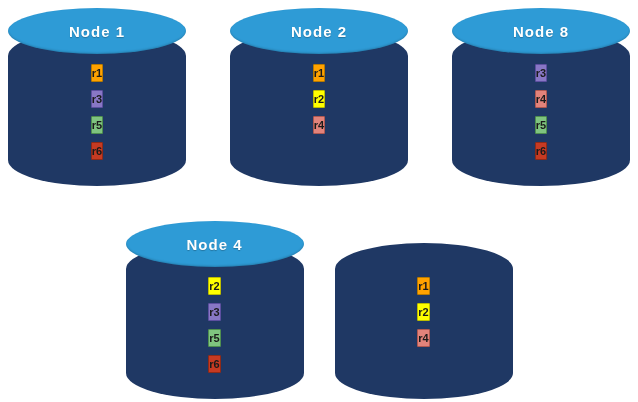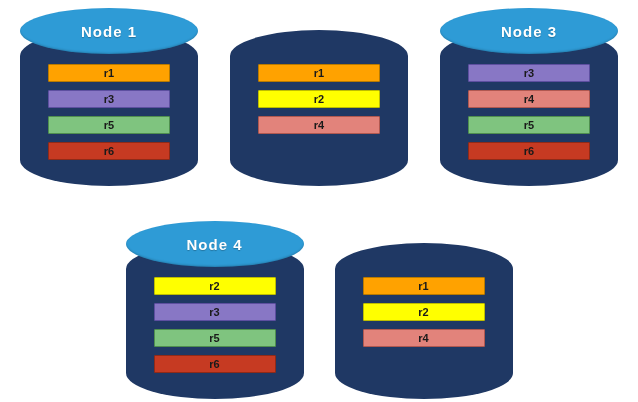--- a/index.html
+++ b/index.html
@@ -15,21 +15,21 @@
     background: var(--bg, #FFFFFF);
     overflow: hidden;
   }
   .node-row {
     position: absolute;
     left: 0;
     width: 100%;
     display: flex;
     justify-content: center;
   }
-  .node-row.top    { top: 8px;  gap: 32px; }
+  .node-row.top    { top: 8px;  gap: 44px; }
   .node-row.bottom { top: 221px; gap: 31px; }
 
   .cylinder {
     position: relative;
     width: 178px;
     height: 178px;
   }
   .cyl-body {
     position: absolute;
     left: 0; right: 0;
@@ -59,20 +59,21 @@
   .records {
     position: absolute;
     top: 56px;
     left: 50%;
     transform: translateX(-50%);
     width: 122px;
     display: flex;
     flex-direction: column;
     gap: 8px;
     z-index: 2;
+    align-items: center;
   }
   .record-row {
     height: 16px;
     line-height: 16px;
     text-align: center;
     font-size: 11px;
     font-weight: bold;
     color: var(--record-text, #1A1A1A);
     border: 1px solid rgba(0,0,0,0.35);
     border-radius: 1px;
@@ -93,31 +94,34 @@
       <div class="records">
           <div class="record-row" style="background: rgb(255, 162, 0); border-color: rgb(184, 122, 0);">r1</div>
           <div class="record-row" style="background: rgb(136, 119, 197); border-color: rgb(93, 79, 160);">r3</div>
           <div class="record-row" style="background: rgb(127, 196, 127); border-color: rgb(79, 143, 79);">r5</div>
           <div class="record-row" style="background: rgb(198, 58, 34); border-color: rgb(143, 42, 24);">r6</div>
         </div>
     </div>
 
     <div class="cylinder">
       <div class="cyl-body"></div>
+      <div class="cyl-top">
+        <span class="node-label">Node 2</span>
+      </div>
       <div class="records">
           <div class="record-row" style="background: rgb(255, 162, 0); border-color: rgb(184, 122, 0);">r1</div>
           <div class="record-row" style="background: rgb(255, 255, 0); border-color: rgb(189, 189, 0);">r2</div>
           <div class="record-row" style="background: rgb(226, 131, 123); border-color: rgb(176, 88, 80);">r4</div>
         </div>
     </div>
 
     <div class="cylinder">
       <div class="cyl-body"></div>
       <div class="cyl-top">
-        <span class="node-label">Node 3</span>
+        <span class="node-label">Node 8</span>
       </div>
       <div class="records">
           <div class="record-row" style="background: rgb(136, 119, 197); border-color: rgb(93, 79, 160);">r3</div>
           <div class="record-row" style="background: rgb(226, 131, 123); border-color: rgb(176, 88, 80);">r4</div>
           <div class="record-row" style="background: rgb(127, 196, 127); border-color: rgb(79, 143, 79);">r5</div>
           <div class="record-row" style="background: rgb(198, 58, 34); border-color: rgb(143, 42, 24);">r6</div>
         </div>
     </div>
 
   </div>

